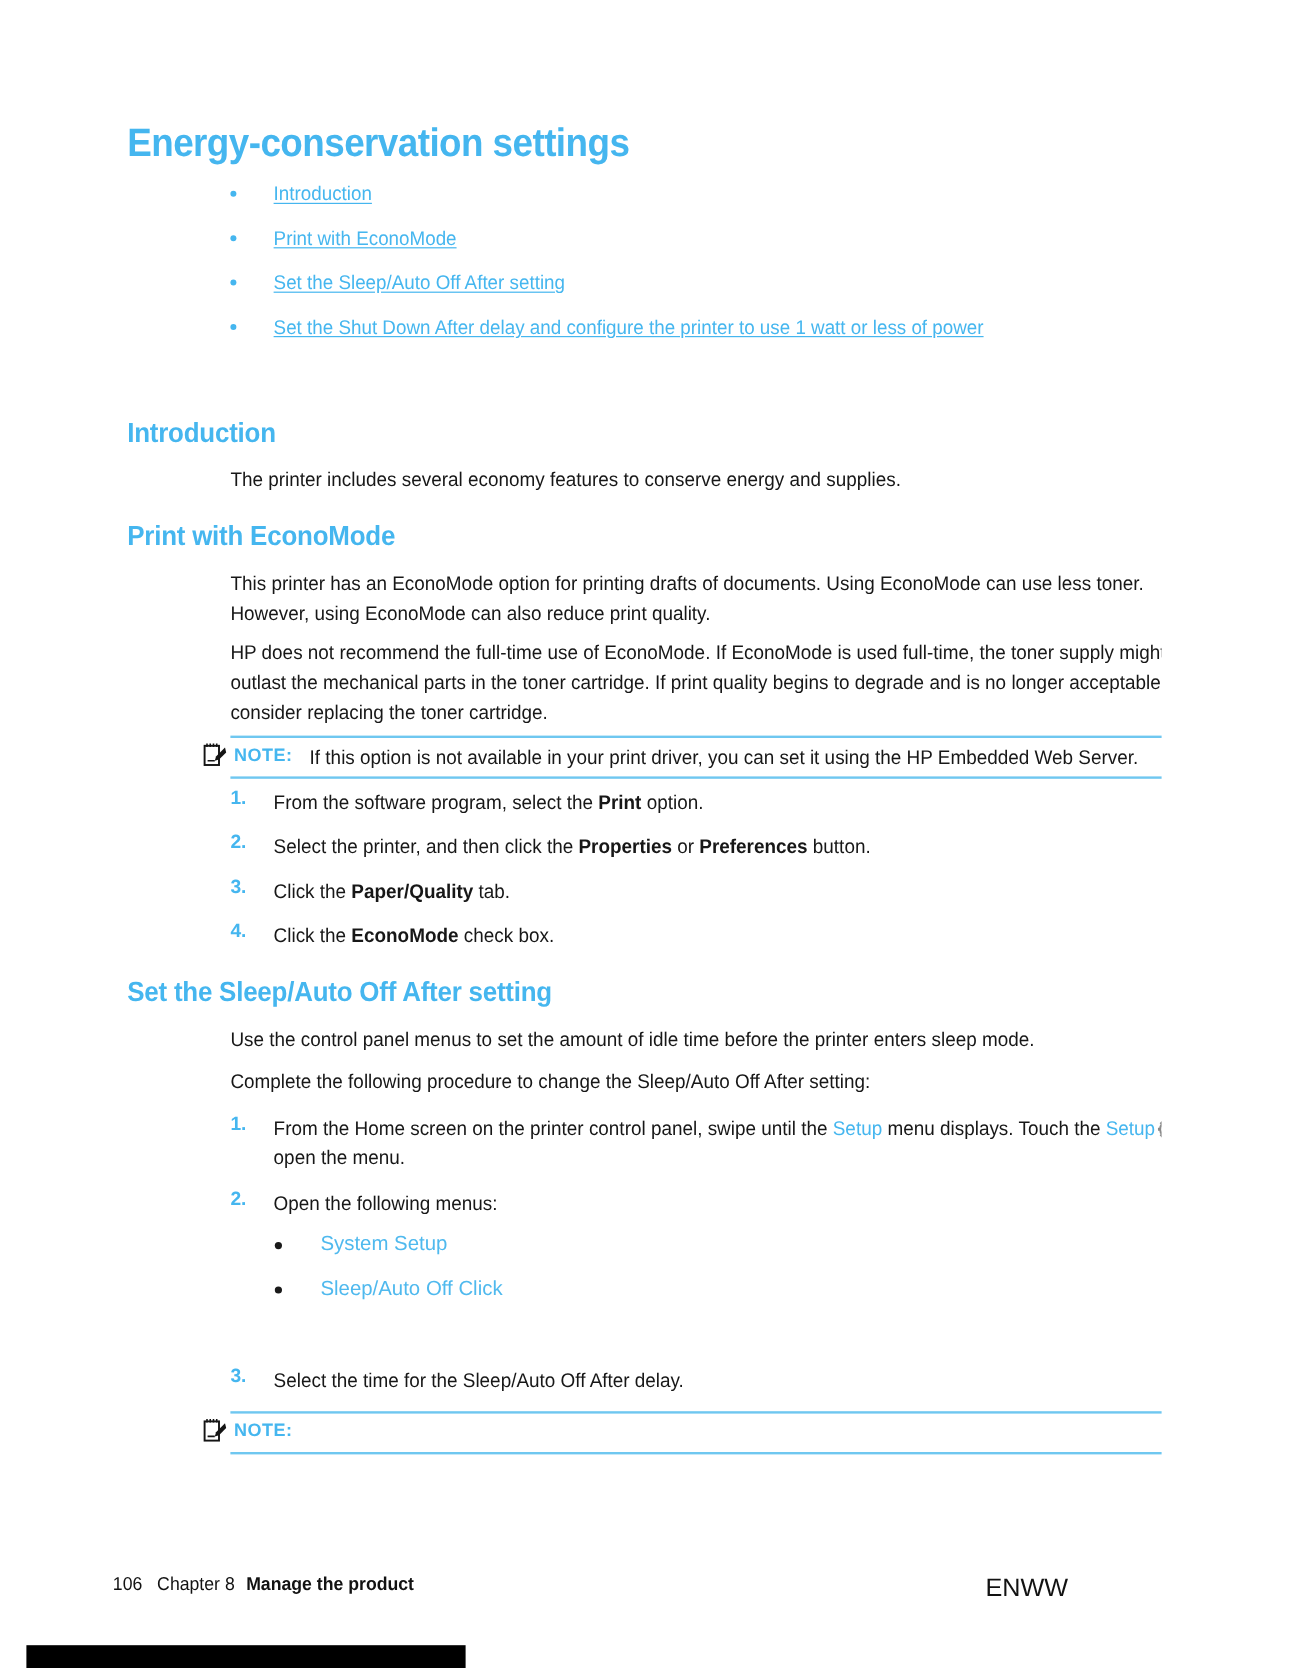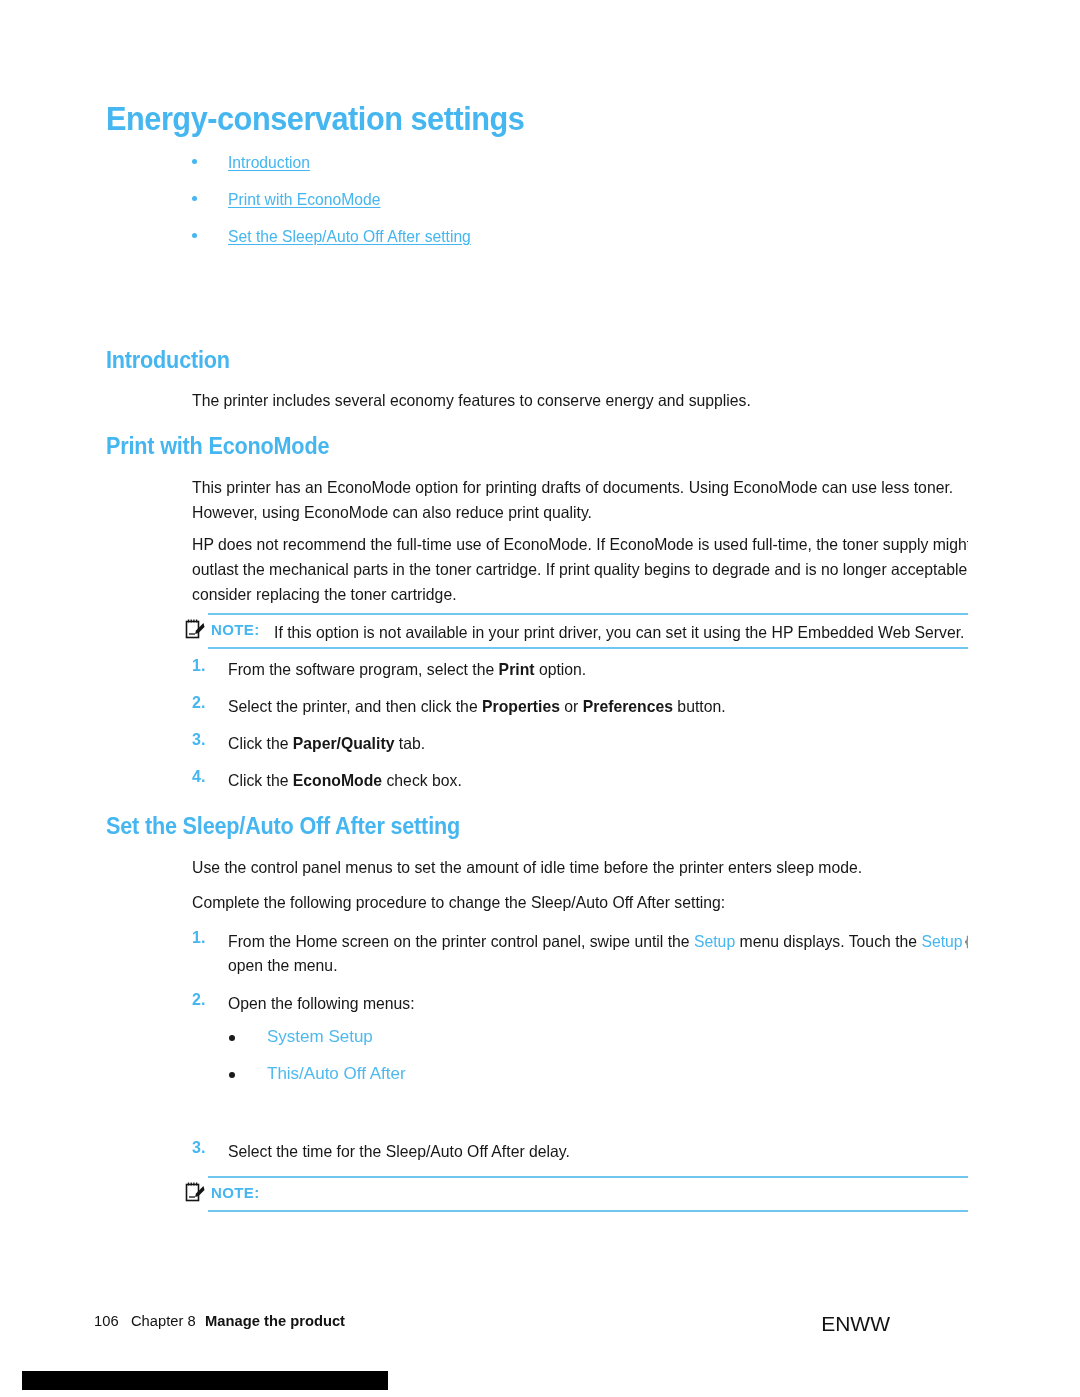--- a/index.html
+++ b/index.html
@@ -100,21 +100,21 @@
     color: #171717;
     font-family: "Liberation Sans Narrow", "Liberation Sans", sans-serif;
     transform: scaleX(0.955);
     transform-origin: left top;
     width: 880px;
   }
 
   
   .note {
     position: absolute;
-    left: 192px;
+    left: 176px;
     width: 792px;
     text-decoration: underline;
   }
   .note-rule {
     position: absolute;
     left: 0;
     width: 792px;
     height: 1.6px;
     background: #6FC7F0;
   }
@@ -267,20 +267,24 @@
       <span class="toc-bullet"></span>
       <span class="toc-link">Introduction</span>
     </div>
     <div class="toc-item">
       <span class="toc-bullet"></span>
       <span class="toc-link">Print with EconoMode</span>
     </div>
     <div class="toc-item">
       <span class="toc-bullet"></span>
       <span class="toc-link">Set the Sleep/Auto Off After setting</span>
+    </div>
+    <div class="toc-item">
+      <span class="toc-bullet"></span>
+      <span class="toc-link">Set the Shut Down After delay and configure the printer to use 1 watt or less of power</span>
     </div>
   </div>
 
   <div class="h2" style="top:347px;">Introduction</div>
   <div class="para" style="top:388px;">The printer includes several economy features to conserve energy and supplies.</div>
 
   <div class="h2" style="top:433px;">Print with EconoMode</div>
   <div class="para" style="top:475px; width:840px;">This printer has an EconoMode option for printing drafts of documents. Using EconoMode can use less toner. However, using EconoMode can also reduce print quality.</div>
   <div class="para" style="top:532px; width:820px;">HP does not recommend the full-time use of EconoMode. If EconoMode is used full-time, the toner supply might outlast the mechanical parts in the toner cartridge. If print quality begins to degrade and is no longer acceptable, consider replacing the toner cartridge.</div>
 
@@ -350,21 +354,21 @@
     </div>
   </div>
 
   <div class="menu-list" style="top:1027px;text-align:center;">
     <div class="menu-item">
       <span class="menu-bullet"></span>
       <span class="menu-label">System Setup</span>
     </div>
     <div class="menu-item">
       <span class="menu-bullet"></span>
-      <span class="menu-label">This/Auto Off After</span>
+      <span class="menu-label">Sleep/Auto Off Click</span>
     </div>
   </div>
 
   <div class="olist" style="top:1139px;">
     <div class="oitem" style="height:37px;">
       <span class="onum">3.</span>
       <span class="otext">Select the time for the Sleep/Auto Off After delay.</span>
     </div>
   </div>
 

